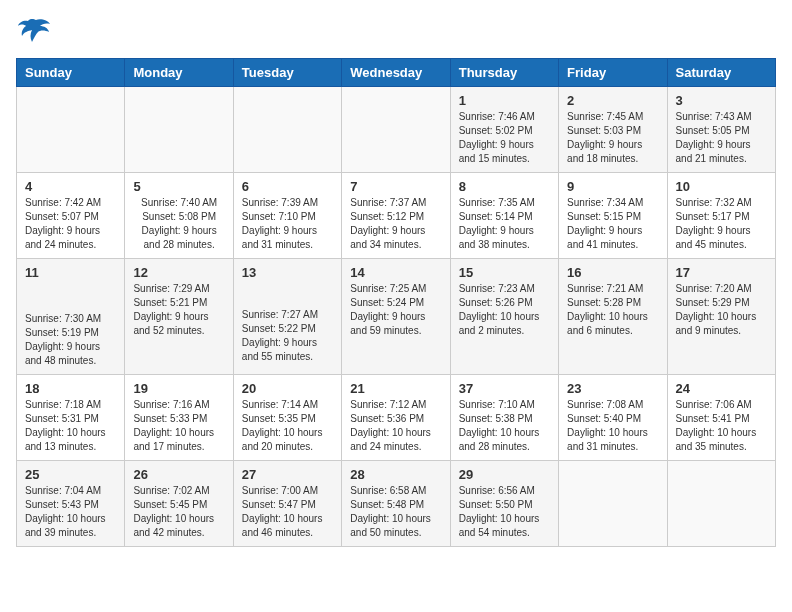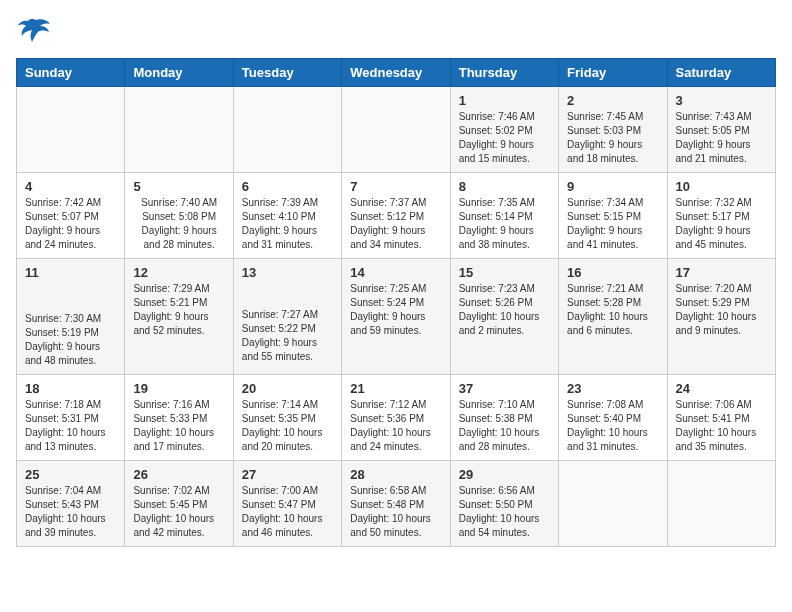--- a/index.html
+++ b/index.html
@@ -152,21 +152,21 @@
         <td>
           <span class="day-num">5</span>
           <div class="day-info" style="white-space: pre-line; text-align: center;">Sunrise: 7:40 AM
 Sunset: 5:08 PM
 Daylight: 9 hours
 and 28 minutes.</div>
         </td>
         <td>
           <span class="day-num">6</span>
           <div class="day-info" style="white-space: pre-line;">Sunrise: 7:39 AM
-Sunset: 4:10 PM
+Sunset: 7:10 PM
 Daylight: 9 hours
 and 31 minutes.</div>
         </td>
         <td>
           <span class="day-num">7</span>
           <div class="day-info" style="white-space: pre-line;">Sunrise: 7:37 AM
 Sunset: 5:12 PM
 Daylight: 9 hours
 and 34 minutes.</div>
         </td>

